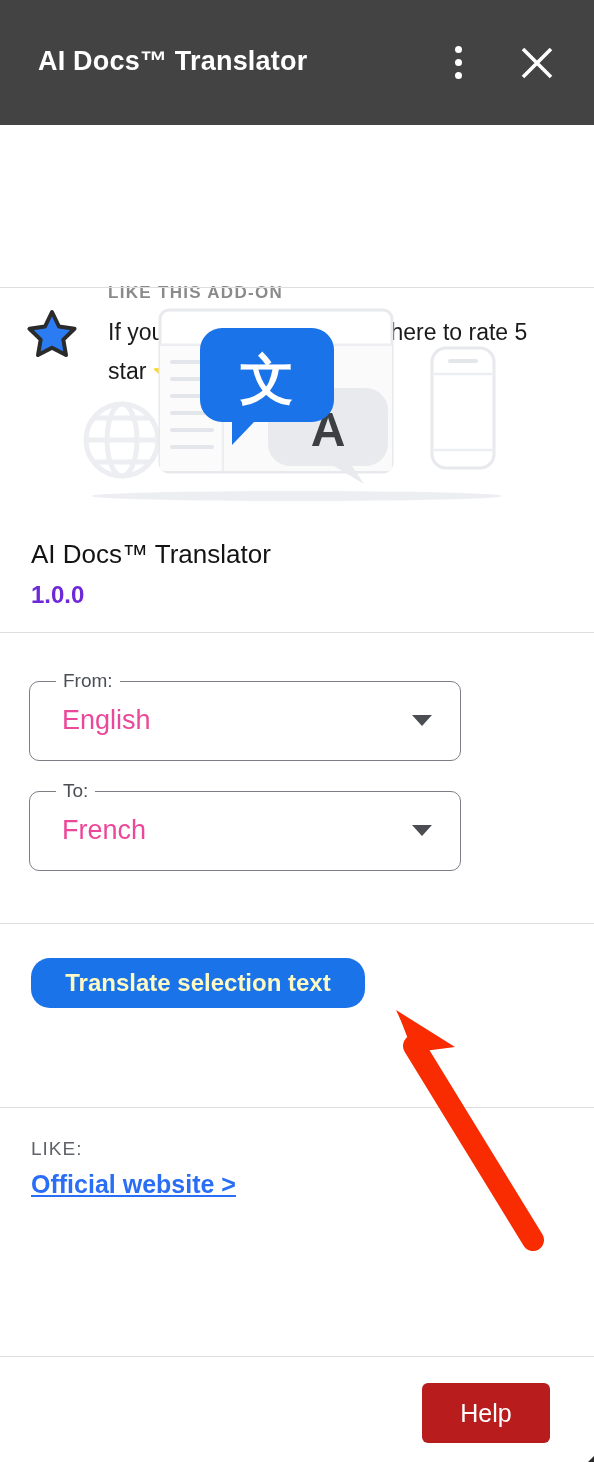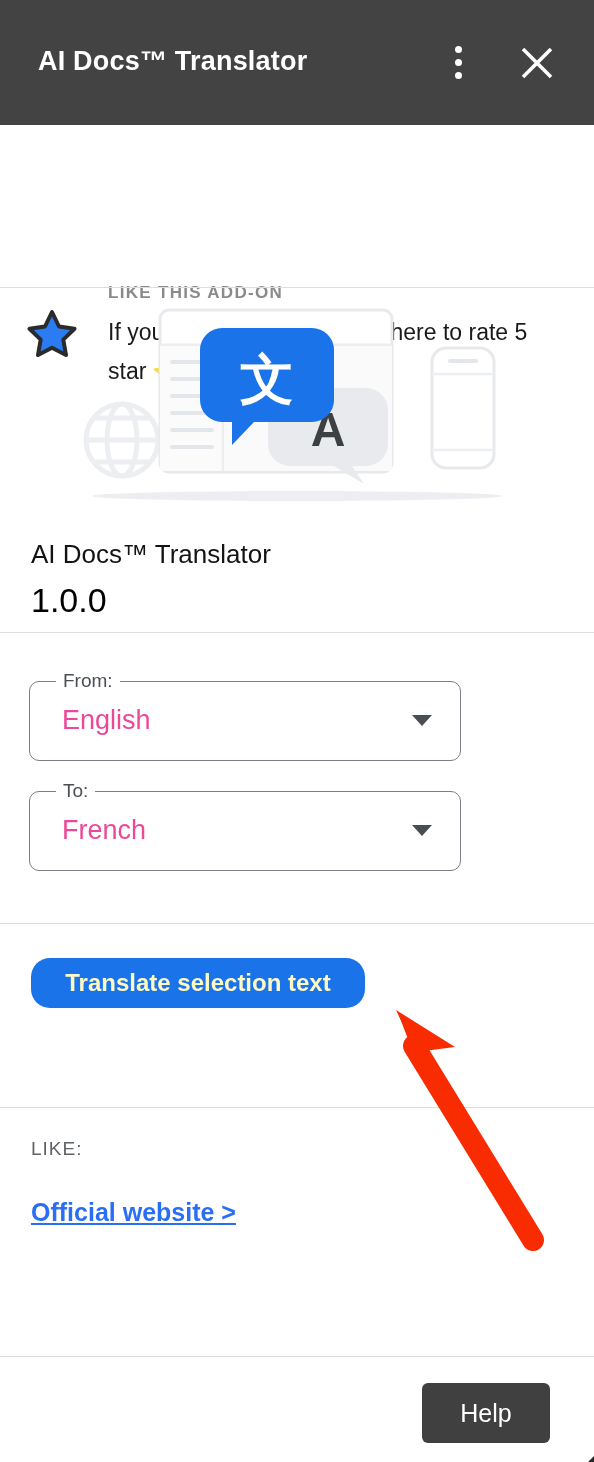--- a/index.html
+++ b/index.html
@@ -91,21 +91,21 @@
   }
 
   
   .addon-title {
     position: absolute; left: 31px; top: 539px;
     font-size: 26px; color: #131313; font-weight: normal;
     white-space: nowrap;
   }
   .addon-version {
     position: absolute; left: 31px; top: 581px;
-    font-size: 34px; color: #000000; font-weight: normal;
+    font-size: 24px; color: #6d28d9; font-weight: bold;
   }
 
   
   .field {
     position: absolute; left: 29px;
     width: 432px; height: 80px;
     border: 1.6px solid #7b7f85;
     border-radius: 10px;
     background: #ffffff;
     cursor: pointer;
@@ -158,28 +158,27 @@
     font-size: 19px;
     letter-spacing: 1px;
   }
   .links-link {
     position: absolute; left: 31px; top: 1170px;
     color: #2a6ef5;
     font-size: 25px;
     font-weight: bold;
     text-decoration: underline;
     cursor: pointer;
-    margin-top: 28px;
   }
 
   
   .help-btn {
     position: absolute; left: 422px; top: 1383px;
     width: 128px; height: 60px;
-    background: #404040;
+    background: #b91c1c;
     border: none; border-radius: 6px;
     color: #ffffff;
     font-family: "Liberation Sans", sans-serif;
     font-size: 25px;
     cursor: pointer;
   }
   .corner-mark {
     position: absolute; right: 0; bottom: 0;
     width: 12px; height: 12px;
     overflow: hidden;

